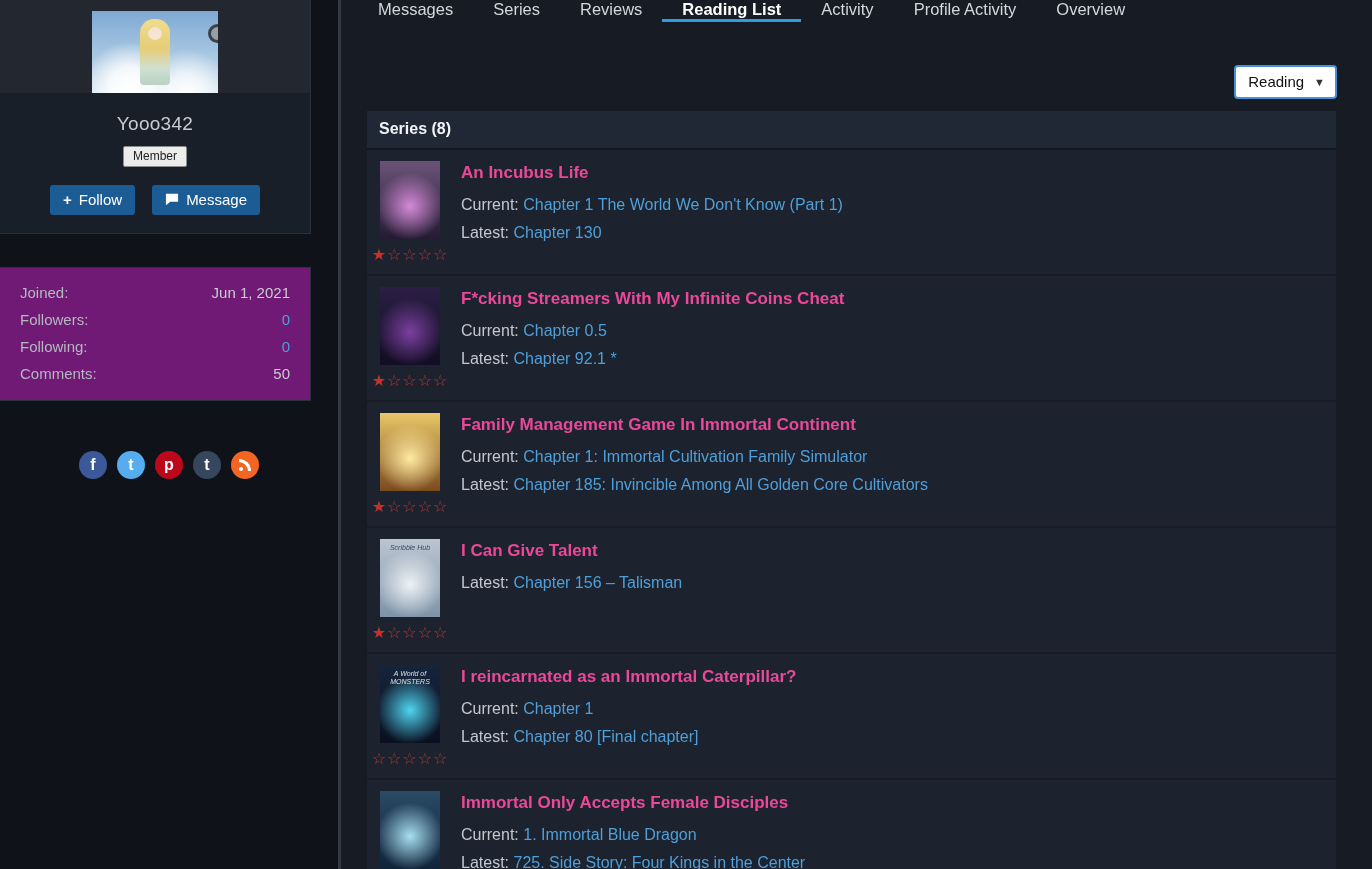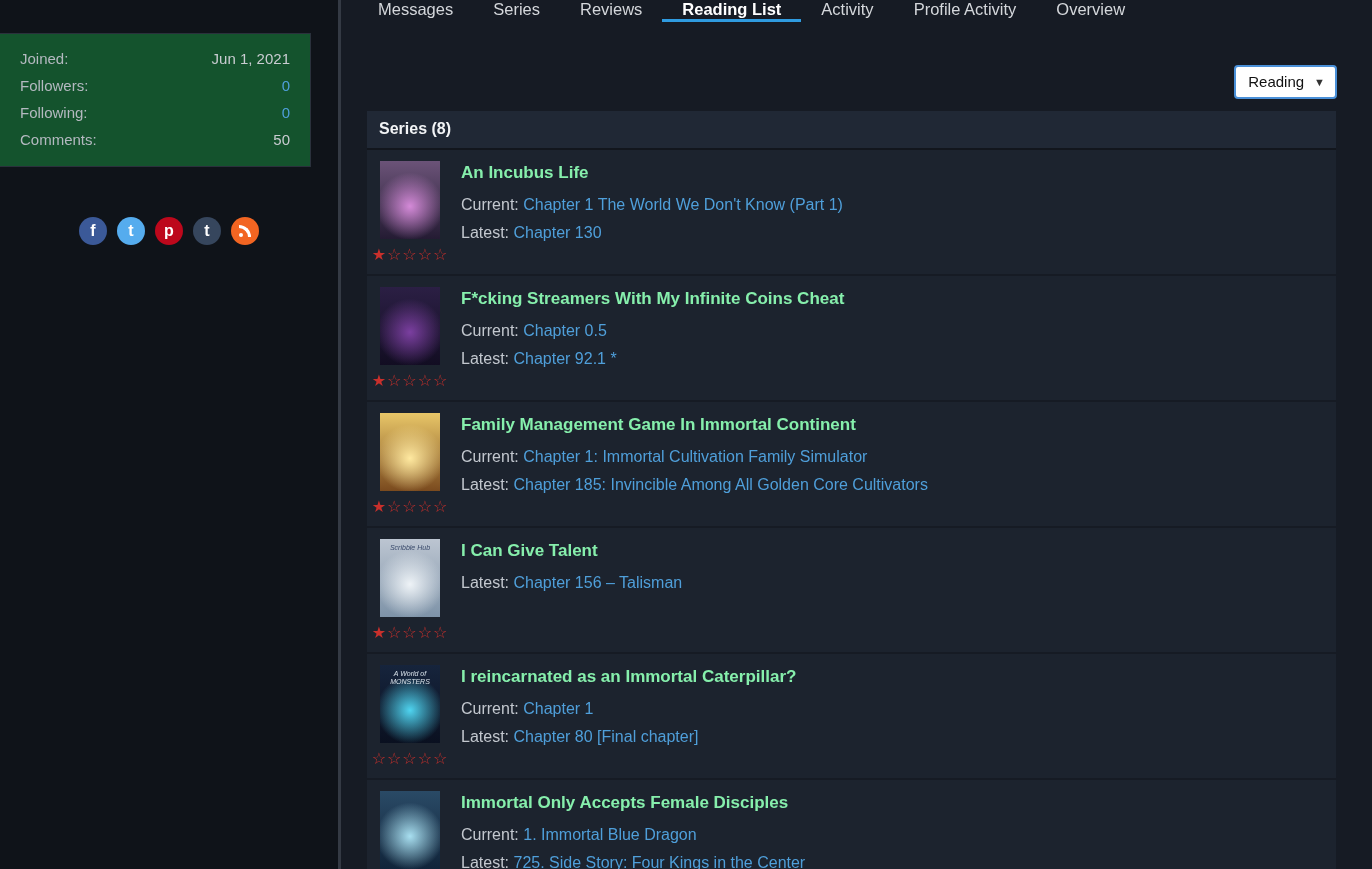--- a/index.html
+++ b/index.html
@@ -65,21 +65,21 @@
   .btn {
     display:inline-flex; align-items:center; gap:7px;
     background:#1c5c94; color:#fff; border:none; border-radius:3px;
     font-family:"Liberation Sans", sans-serif;
     font-size:15px; padding:6px 13px 7px; cursor:pointer;
   }
   .plus-icon { font-weight:bold; font-size:15px; }
   .bubble-icon { display:inline-flex; }
 
   .stats-card {
-    width:311px; background:#14532d;
+    width:311px; background:#701a75;
     border:1px solid #2a313c; border-left:none;
     margin-top:33px; padding:12px 0;
   }
   .stat-row {
     display:flex; justify-content:space-between;
     padding:4px 20px 5px; font-size:15px; line-height:18px;
   }
   .stat-label { color:#b4b9c0; }
   .stat-value { color:#c9ccd1; }
   .stat-value.link { color:#4f9fda; cursor:pointer; }
@@ -140,33 +140,58 @@
   }
   .cover-text {
     margin-top:5px; font-size:7px; text-align:center; line-height:8px;
     font-style:italic; width:90%;
   }
   .stars { margin-top:6px; white-space:nowrap; cursor:pointer; }
   .star { color:#c9302c; font-size:16px; letter-spacing:1px; }
 
   .info { padding-top:2px; }
   .series-title {
-    display:inline-block; color:#86efac; font-size:17px; font-weight:bold;
+    display:inline-block; color:#ec4899; font-size:17px; font-weight:bold;
     text-decoration:none; cursor:pointer; margin-bottom:8px;
   }
   .chap-line { font-size:16px; line-height:28px; }
   .chap-label { color:#c3c8cf; }
   .chap-link { color:#4f9fda; text-decoration:none; cursor:pointer; }
 </style>
 </head>
 <body>
 
 <div class="page">
 
   <aside class="sidebar">
+    <div class="profile-card">
+      <div class="avatar-strip">
+        <div class="avatar">
+          <span class="status-dot"></span>
+        </div>
+      </div>
+      <div class="username">Yooo342</div>
+      <div class="badge-wrap">
+        <span class="member-badge">Member</span>
+      </div>
+      <div class="btn-row">
+        <button class="btn">
+          <span class="plus-icon">+</span>
+          <span>Follow</span>
+        </button>
+        <button class="btn">
+          <span class="bubble-icon">
+            <svg width="14" height="13" viewBox="0 0 16 15">
+                <path d="M1 1h14v9H6l-5 4z" fill="#ffffff"></path>
+              </svg>
+          </span>
+          <span>Message</span>
+        </button>
+      </div>
+    </div>
 
     <div class="stats-card" id="stats">
         <div class="stat-row">
           <span class="stat-label">Joined:</span>
           <span class="stat-value">Jun 1, 2021</span>
         </div>
         <div class="stat-row">
           <span class="stat-label">Followers:</span>
           <span class="stat-value link">0</span>
         </div>

